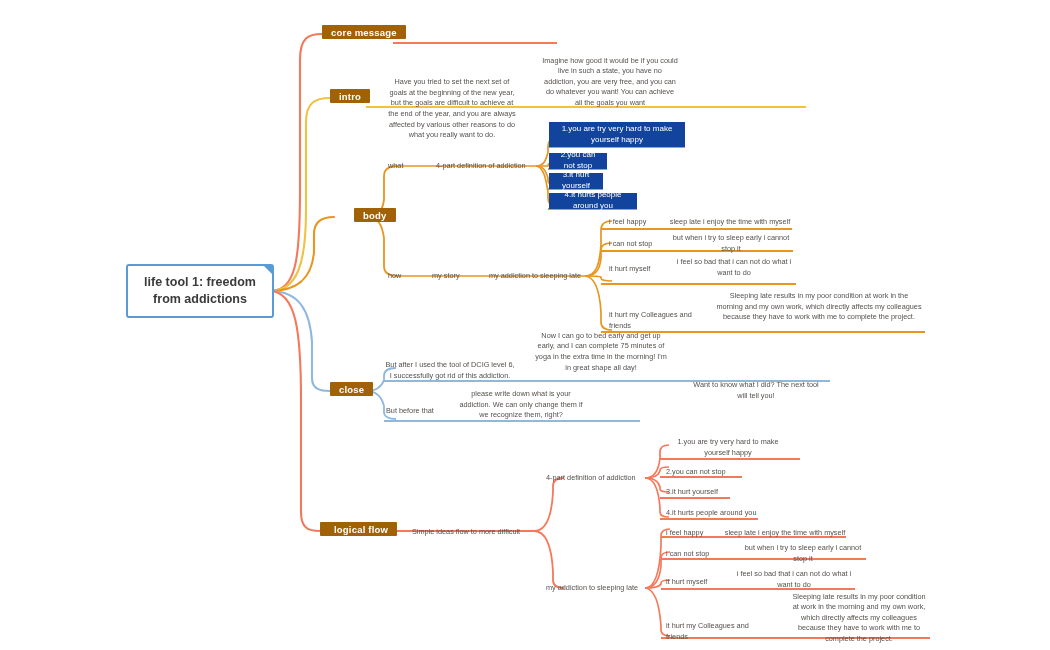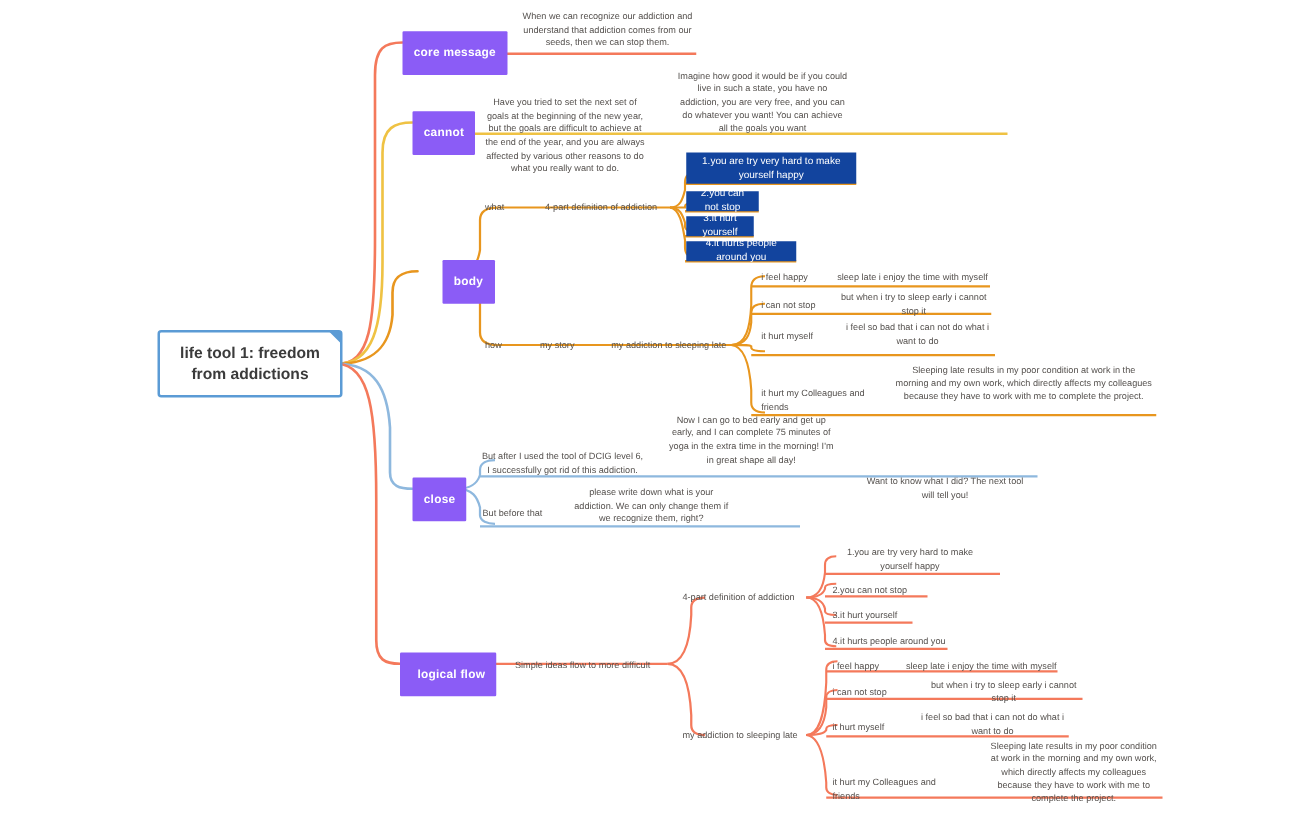--- a/index.html
+++ b/index.html
@@ -52,29 +52,29 @@
     right: -1px;
     top: -1px;
     width: 0;
     height: 0;
     border-left: 10px solid transparent;
     border-top: 10px solid #5B9BD5;
   }
 
   
   .chip {
-    background: #8b5cf6;
+    background: #a16207;
     color: #ffffff;
     font-weight: bold;
     font-size: 9.5px;
     letter-spacing: .2px;
     display: flex;
     align-items: center;
     padding: 0 9px;
-    height: 35px;
+    height: 14px;
     border-radius: 1px;
     white-space: nowrap;
   }
 
   
   .bluebox {
     background: #12449E;
     color: #ffffff;
     font-size: 8px;
     line-height: 1.35;
@@ -178,26 +178,23 @@
   </svg>
 
   <div class="node root-node" style="left:126px; top:264px; width:148px; height:54px;">
     <span class="root-fold"></span>
     <span>life tool 1: freedom from addictions</span>
   </div>
 
   <div class="node chip" style="left:322px; top:25px;">
     <span>core message</span>
   </div>
-  <div class="node txt center" style="left:410px; top:8px; width:152px; height:32px;">
-    <span>When we can recognize our addiction and understand that addiction comes from our seeds, then we can stop them.</span>
-  </div>
 
   <div class="node chip" style="left:330px; top:89px;">
-    <span>cannot</span>
+    <span>intro</span>
   </div>
   <div class="node txt center" style="left:388px; top:56px; width:128px; height:50px;margin-top:28px;">
     <span>Have you tried to set the next set of goals at the beginning of the new year, but the goals are difficult to achieve at the end of the year, and you are always affected by various other reasons to do what you really want to do.</span>
   </div>
   <div class="node txt center" style="left:542px; top:58px; width:136px; height:48px;">
     <span>Imagine how good it would be if you could live in such a state, you have no addiction, you are very free, and you can do whatever you want! You can achieve all the goals you want</span>
   </div>
 
   <div class="node chip" style="left:326px; top:208px;margin-left:28px;">
     <span>body</span>

